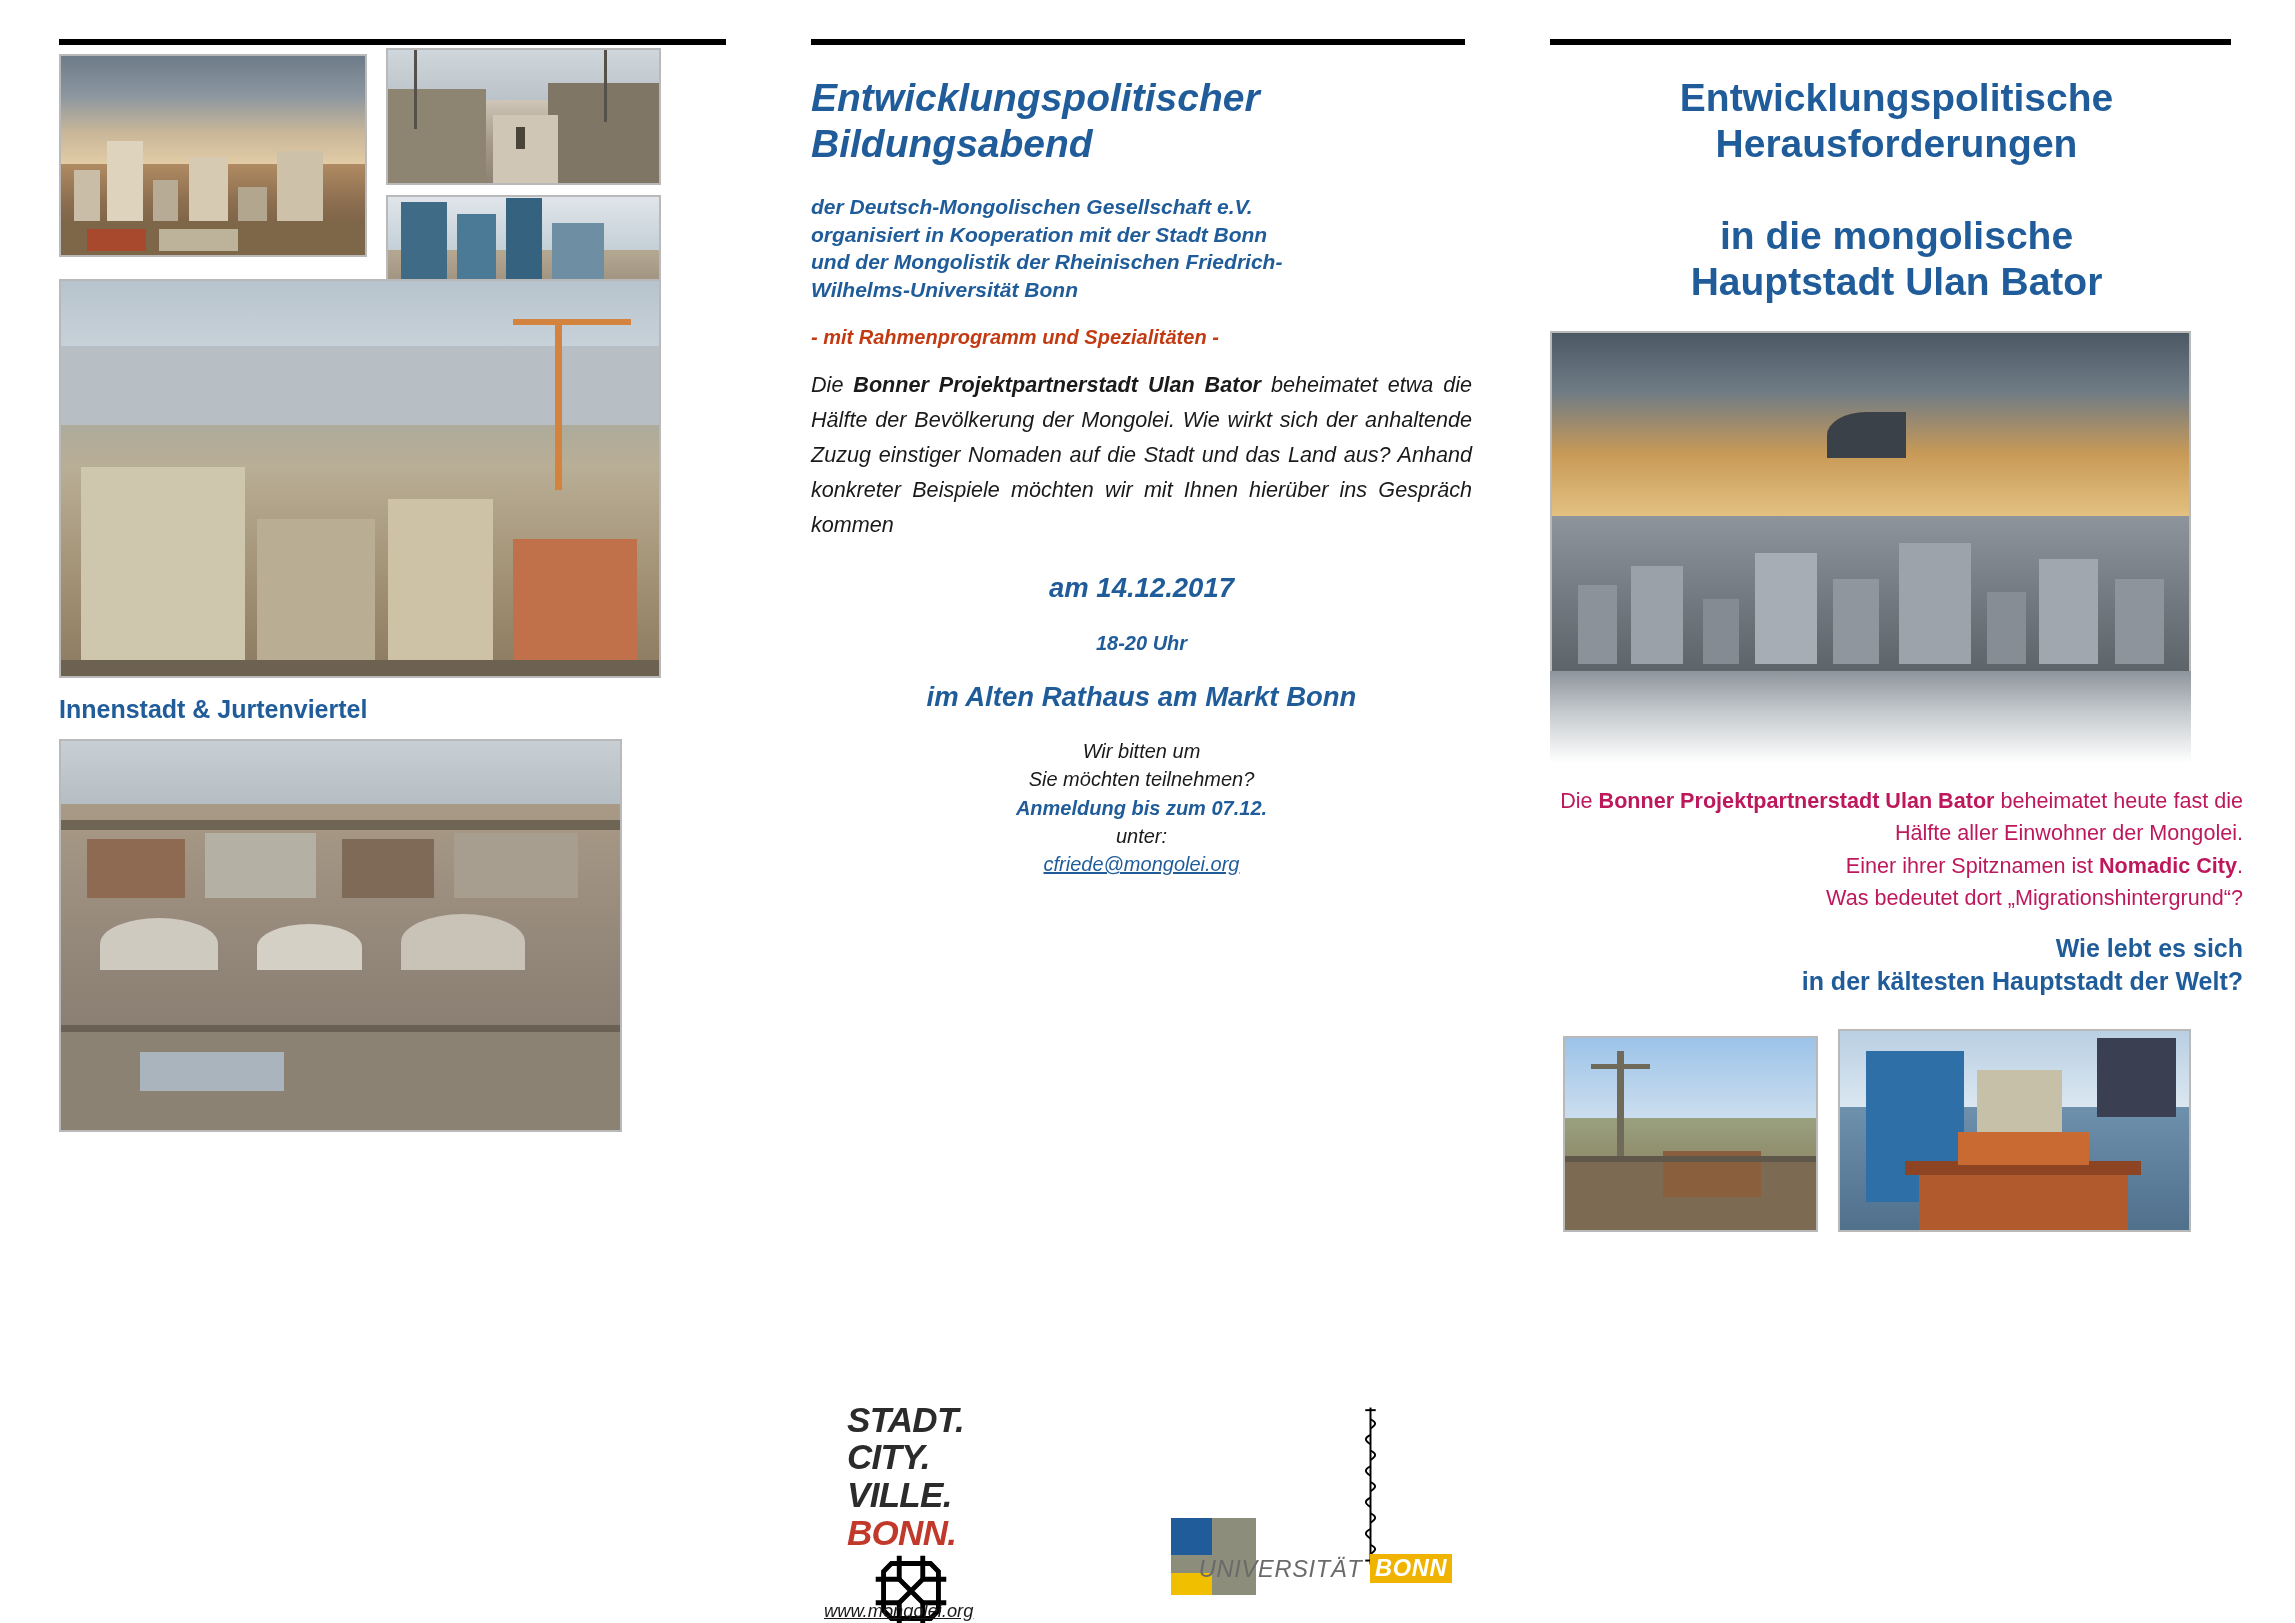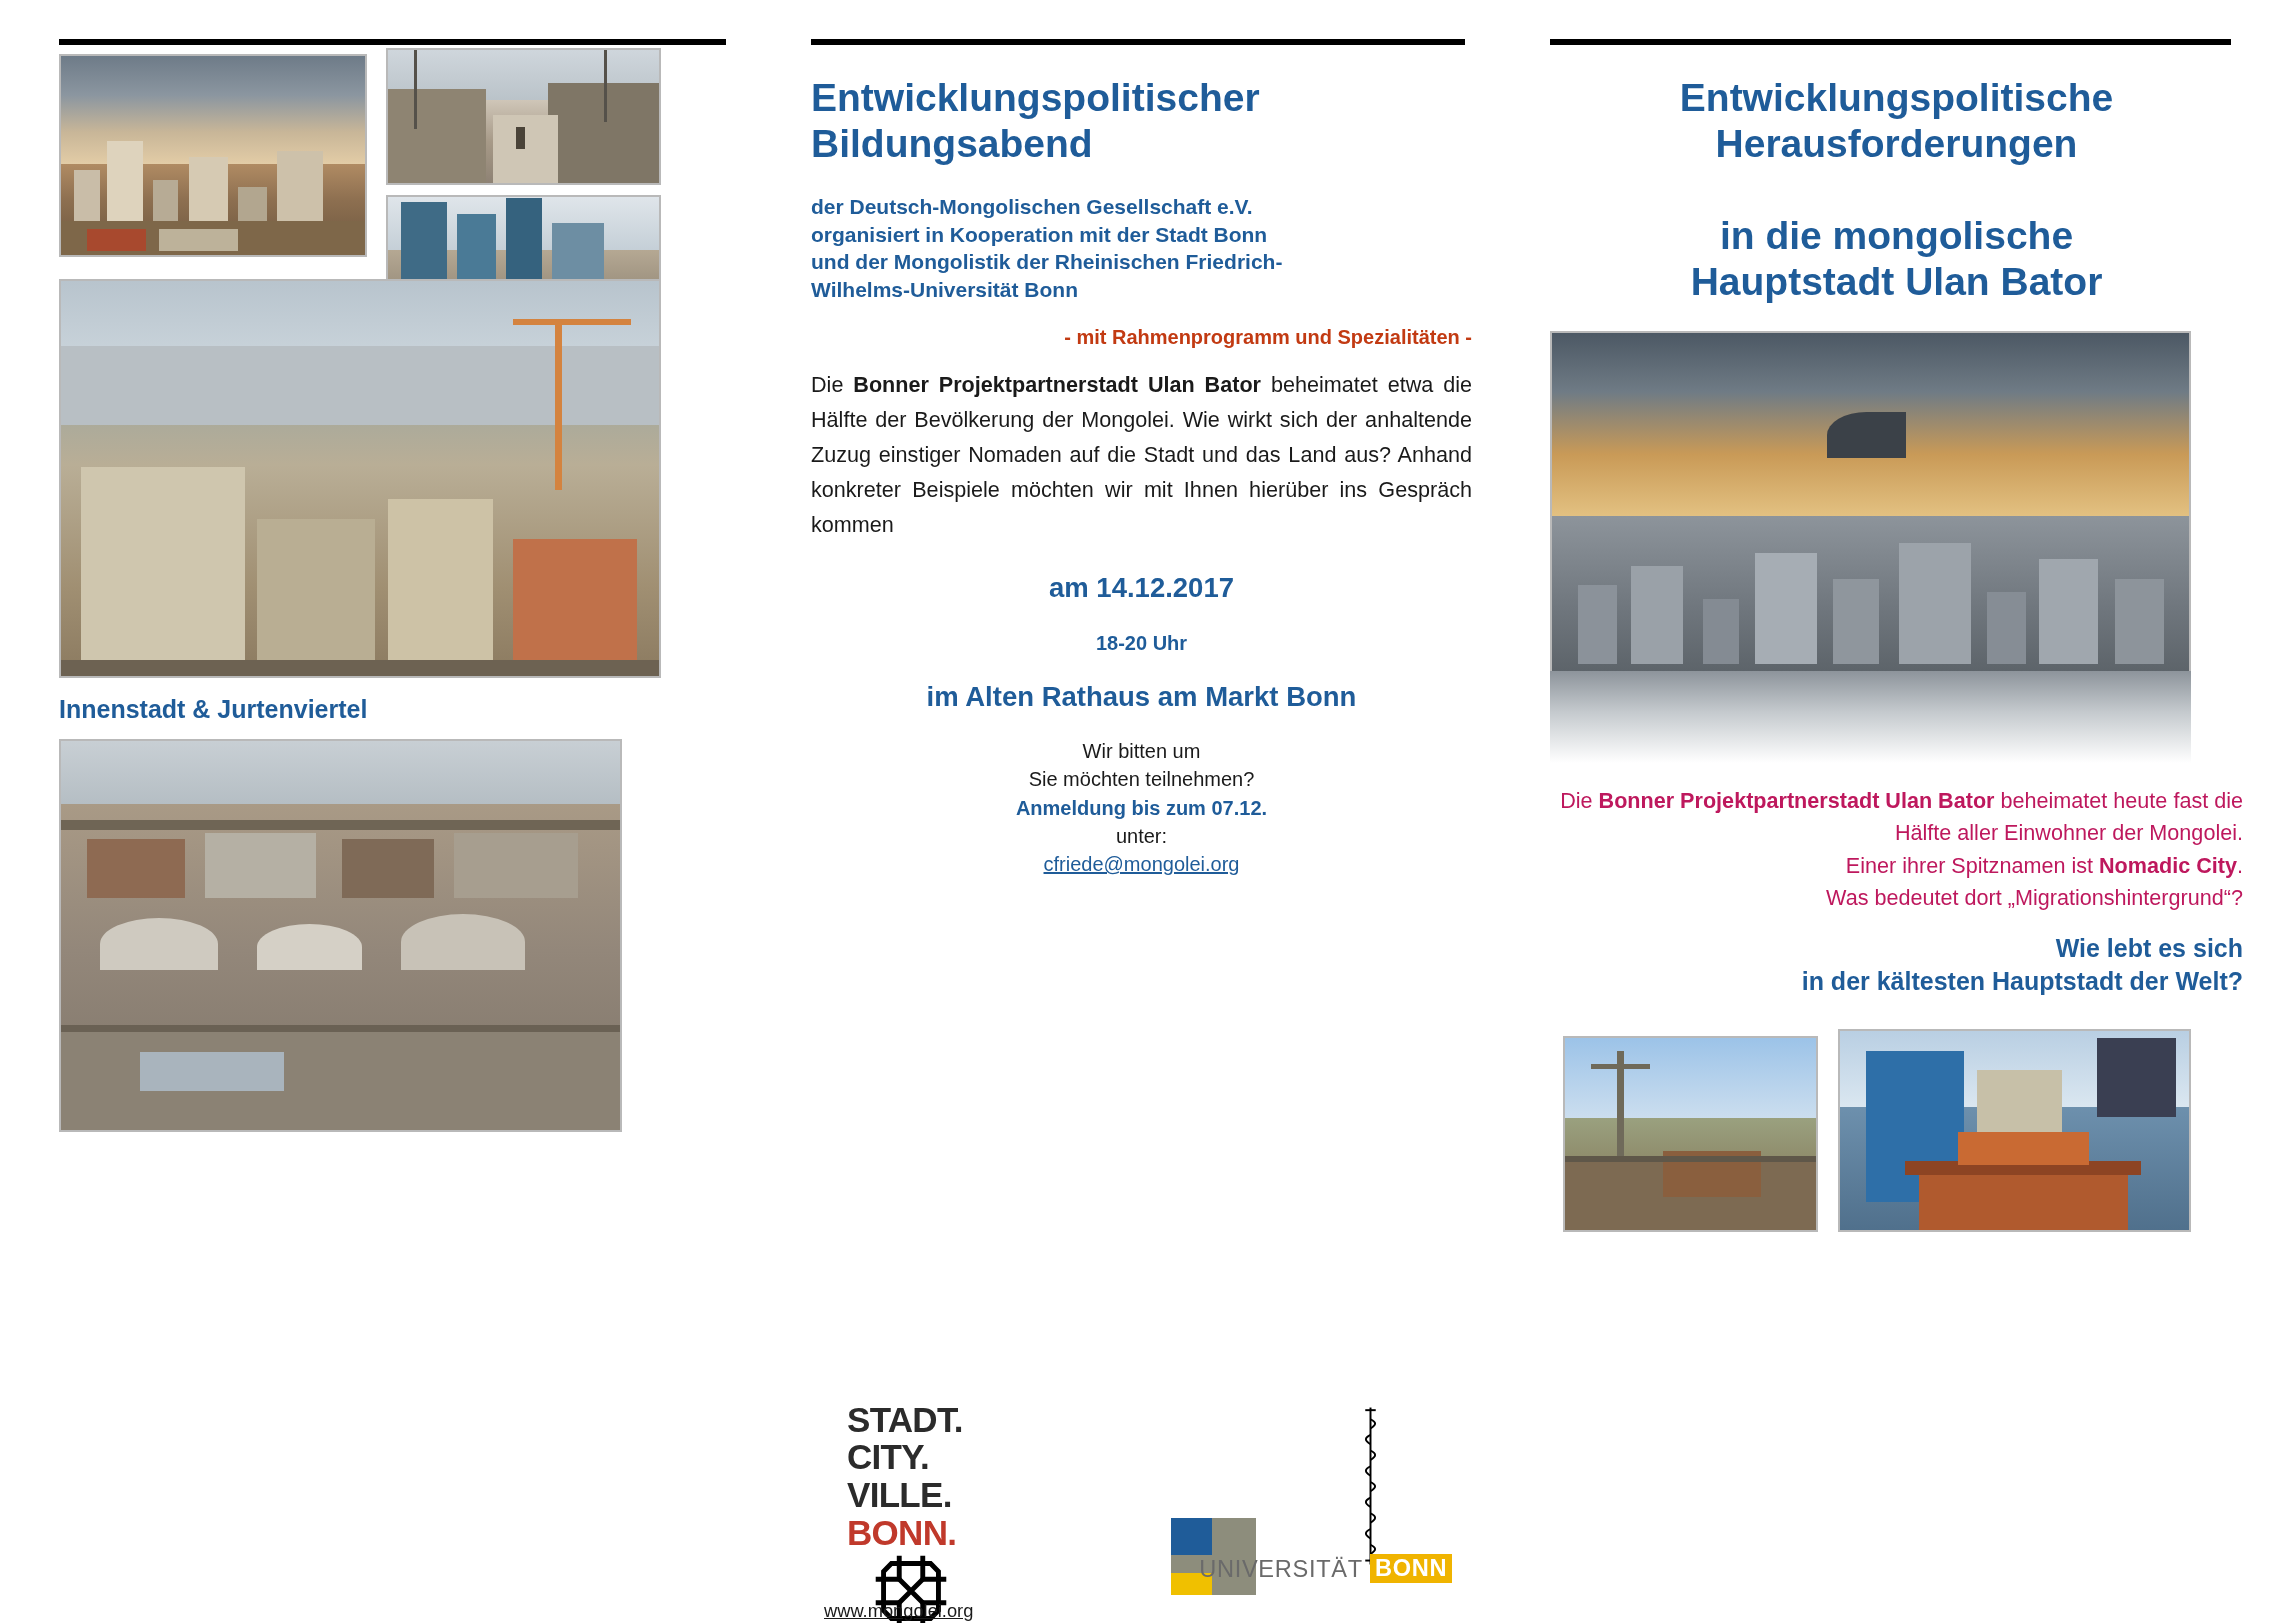--- a/index.html
+++ b/index.html
@@ -20,21 +20,21 @@
     inset: 0;
     display: flex;
     flex-direction: row;
   }
   
   .col {
     position: relative;
     box-sizing: border-box;
   }
   .col-left   { width: 772px; padding: 39px 46px 0 59px; }
-  .col-mid    { width: 739px; padding: 39px 39px 0 39px; }
+  .col-mid    { width: 739px; padding: 39px 39px 0 39px; font-style: italic; }
   .col-right  { width: 784px; padding: 39px 52px 0 39px; }
 
   .rule {
     height: 5.9px;
     background: #000000;
     width: 100%;
   }
   .rule-mid { width: 654px; }
   .rule-right { width: 681px; margin-left: 0; }
 
@@ -139,21 +139,21 @@
     font-size: 21px;
     font-weight: bold;
     color: #1f5c99;
     line-height: 1.32;
     margin-top: 26px;
   }
   .mid-red {
     color: #c23a12;
     font-weight: bold;
     font-size: 20px;
-    text-align: right;
+    text-align: left;
     margin-top: 22px;
   }
   .mid-body {
     font-size: 21.6px;
     color: #1a1a1a;
     line-height: 1.62;
     text-align: justify;
     margin-top: 19.6px;
   }
   .mid-body b { font-weight: bold; }

